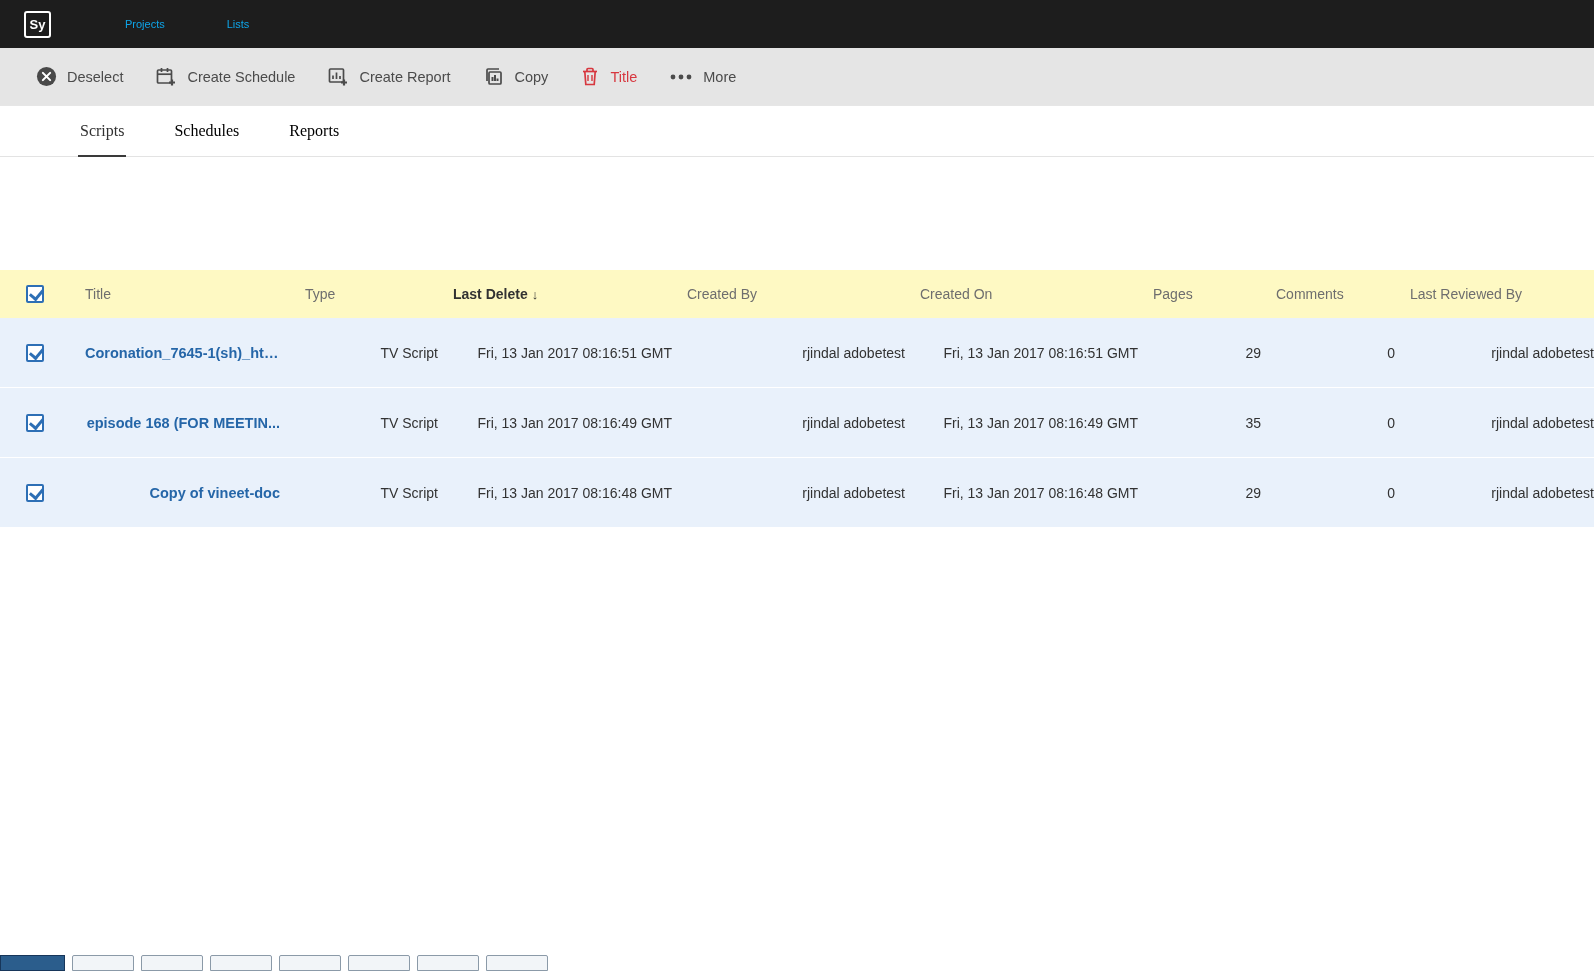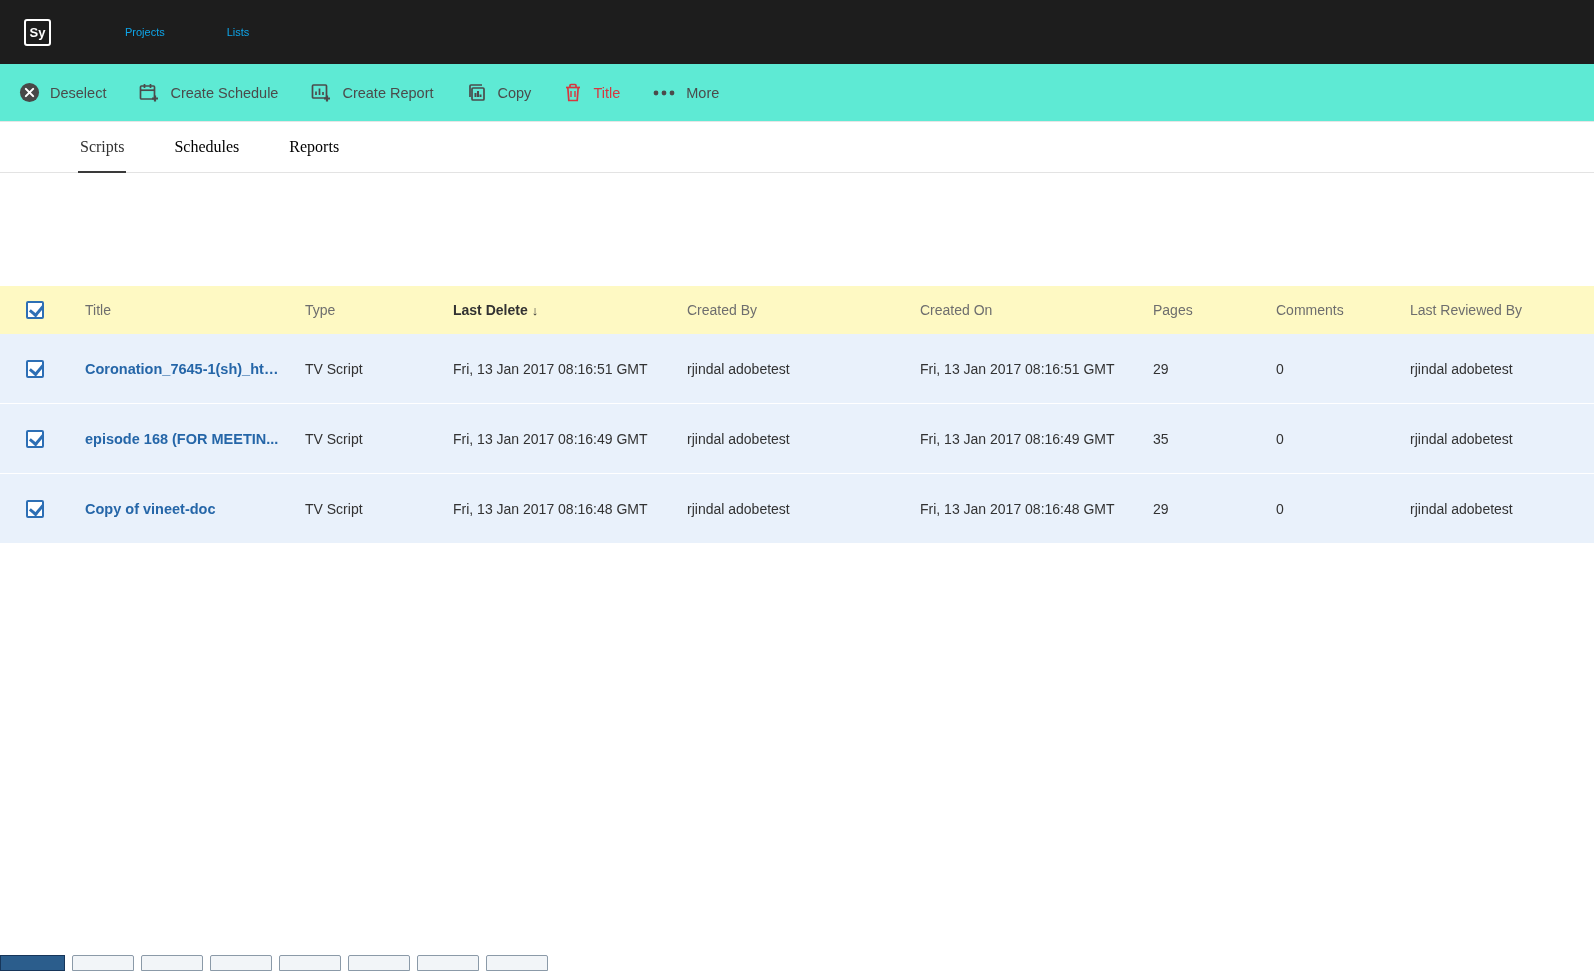--- a/index.html
+++ b/index.html
@@ -1,31 +1,31 @@
 <!DOCTYPE html>
 <html style="--accent-blue: #2566a8; --delete-red: #d7373f; --row-selected-bg: #e9f1fb; --checkbox-blue: #2d6fb5; --topbar-bg: #1d1d1d;"><head>
 <meta charset="utf-8">
 <style>
   * { margin:0; padding:0; box-sizing:border-box; }
   html,body { width:1594px; height:971px; overflow:hidden; background:#ffffff;
     font-family:"Liberation Sans", sans-serif; color:#323232; }
 
   
-  .topbar { height:64px; background:#1d1d1d; display:flex; align-items:center; padding-left:24px; }
+  .topbar { height:48px; background:#1d1d1d; display:flex; align-items:center; padding-left:24px; }
   .logo-box { width:27px; height:27px; border:2px solid #fff; border-radius:3px;
     display:flex; align-items:center; justify-content:center;
     color:#fff; font-weight:bold; font-size:13px; }
   .topnav { display:flex; align-items:center; }
   .topnav-item { color:#0ea5e9; font-size:11px; cursor:default; }
   .topnav-item.first { margin-left:74px; }
   .topnav-item.second { margin-left:62px; }
 
   
-  .toolbar { height:58px; background:#5eead4; border-bottom:1px solid #e6e6e6;
-    display:flex; align-items:center; padding-left:19px; gap:32px; }
+  .toolbar { height:58px; background:#e5e5e5; border-bottom:1px solid #e6e6e6;
+    display:flex; align-items:center; padding-left:36px; gap:32px; }
   .tool-btn { display:flex; align-items:center; gap:10px; font-size:14.5px; color:#4b4b4b; cursor:pointer; }
   .tool-btn.delete { color:var(--delete-red,#d7373f); }
   .tool-btn svg { display:block; }
 
   
   .tabs { height:51px; border-bottom:1px solid #e3e3e3; display:flex; align-items:stretch;
     padding-left:78px; gap:46px;font-family:Liberation Serif, serif; }
   .tab { display:flex; align-items:center; font-size:16px; color:#000000; cursor:pointer; padding:0 2px; }
   .tab.active { color:#323232; border-bottom:2px solid #3a3a3a; margin-bottom:-1px; font-weight:400; }
 
@@ -35,21 +35,21 @@
   .grid-row { display:grid;
     grid-template-columns:70px 220px 148px 234px 233px 233px 123px 134px 1fr;
     align-items:center; }
   .thead { height:48px; background:#fef9c3; }
   .thead .cell { font-size:14px; color:#6e6e6e; padding-left:15px; cursor:pointer; }
   .thead .cell.sorted { color:#323232; font-weight:700; }
   .sort-arrow { font-size:13px; margin-left:4px; font-weight:700; }
   .cb-cell { display:flex; justify-content:center; }
 
   .trow { height:70px; background:var(--row-selected-bg,#e9f1fb); border-bottom:1px solid #ffffff; }
-  .trow .cell { font-size:14px; color:#323232; padding-left:15px; }
+  .trow .cell { font-size:14px; color:#323232; padding-left:15px;text-align:right; }
   .trow .cell.title { color:var(--accent-blue,#2566a8); font-weight:700; font-size:14.5px;
     cursor:pointer; white-space:nowrap; overflow:hidden; text-overflow:ellipsis; padding-right:10px; }
 
   .checkbox { width:18px; height:18px; border:2px solid var(--checkbox-blue,#2d6fb5);
     background:#fff; border-radius:2px; position:relative; display:inline-block; cursor:pointer; }
   .checkbox.checked::after { content:""; position:absolute; left:4px; top:0px;
     width:6px; height:10px; border:solid var(--checkbox-blue,#2d6fb5);
     border-width:0 3px 3px 0; transform:rotate(40deg); }
 
   

